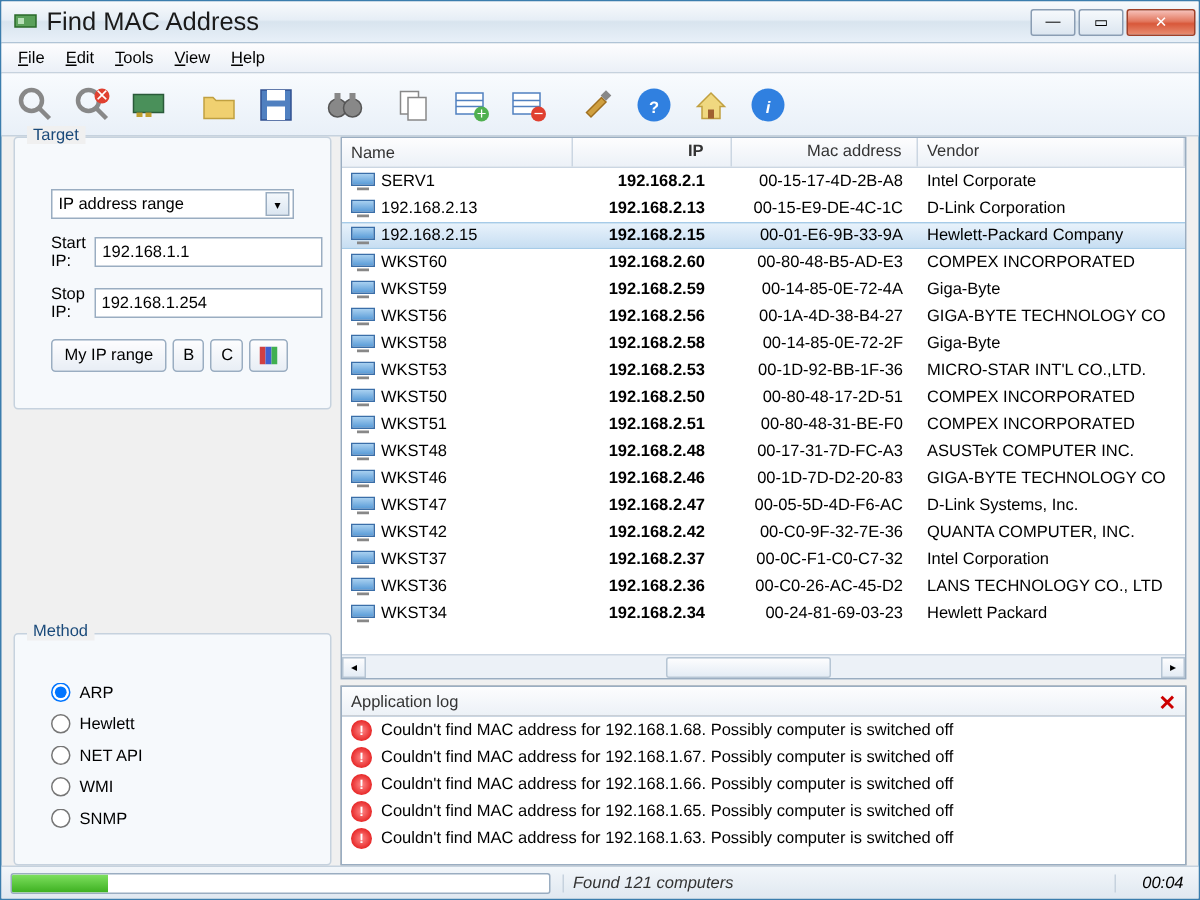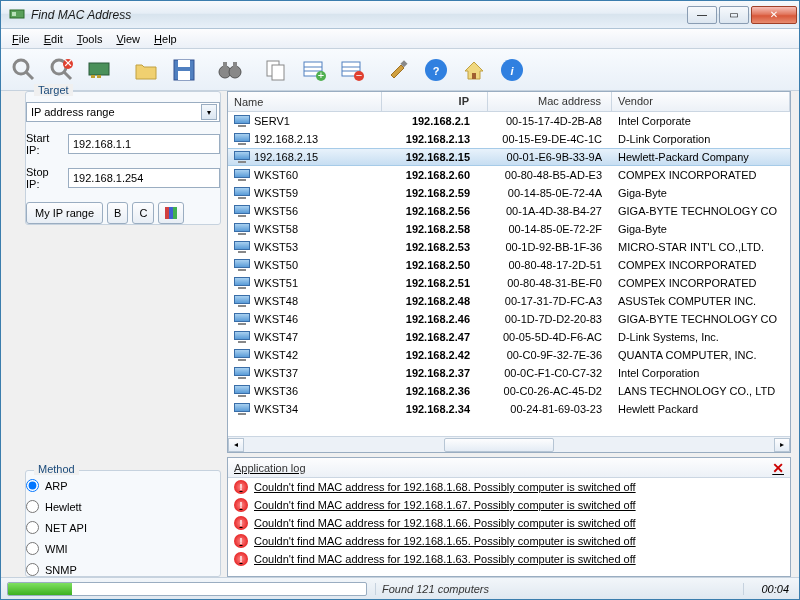--- a/index.html
+++ b/index.html
@@ -1,32 +1,32 @@
 <!DOCTYPE html>
 <html><head>
 <meta charset="utf-8">
 <style>
 * { box-sizing: border-box; margin: 0; padding: 0; font-family: "Segoe UI", Tahoma, sans-serif; font-size: 11px; }
 body { background: #d8e6f2; overflow: hidden; width: 800px; height: 600px; }
 .window { width: 800px; height: 600px; background: #f0f0f0; border: 1px solid #3b7dad; position: relative; }
 .titlebar { height: 28px; background: linear-gradient(#f8fafc, #e6eef6 45%, #d8e4ee 50%, #e8f0f8); display: flex; align-items: center; padding-left: 8px; border-bottom: 1px solid #b0c4d6; }
 .titlebar .icon { width: 16px; height: 16px; margin-right: 6px; }
-.titlebar .title { flex: 1; font-size: 12px; color: #1a1a1a; font-style: italic; }
+.titlebar .title { flex: 1; font-size: 17px; color: #1a1a1a; }
 .titlebar .winbtns { display: flex; }
 .titlebar .winbtn { width: 30px; height: 18px; margin-right: 2px; border: 1px solid #8a9db3; border-radius: 2px; background: linear-gradient(#f6f9fc,#dce6f0); display: flex; align-items: center; justify-content: center; font-size: 10px; cursor: pointer; }
 .titlebar .winbtn.close { width: 46px; background: linear-gradient(#f6c0b8,#e2785f 45%,#d8583a 55%,#e88c70); color: #fff; border-color: #a04028; }
 .menubar { height: 20px; background: linear-gradient(#fdfdfe,#ebf0f7); display: flex; align-items: center; padding-left: 4px; border-bottom: 1px solid #c6d2de; }
 .menubar .menuitem { padding: 2px 7px; cursor: pointer; }
 .menubar .menuitem u { text-decoration: underline; }
 .toolbar { height: 42px; background: linear-gradient(#f8fbfe,#e9f0f8); border-bottom: 1px solid #c6d2de; display: flex; align-items: center; padding: 0 6px; gap: 4px; }
 .toolbtn { width: 34px; height: 34px; display: flex; align-items: center; justify-content: center; border-radius: 3px; cursor: pointer; }
 .toolsep { width: 4px; }
 .content { position: absolute; top: 90px; bottom: 22px; left: 8px; right: 8px; display: flex; gap: 6px; }
 .leftpanel { width: 212px; display: flex; flex-direction: column; gap: 6px; }
-.groupbox { border: 1px solid #c6d2de; border-radius: 3px; padding: 0; background: #f6f9fc; position: relative; margin-left: 16px; }
+.groupbox { border: 1px solid #c6d2de; border-radius: 3px; padding: 24px; background: #f6f9fc; position: relative; }
 .groupbox > .glabel { position: absolute; top: -8px; left: 8px; background: #f0f0f0; padding: 0 4px; color: #1a4a7a; }
 .formrow { display: flex; align-items: center; margin-top: 10px; gap: 6px; }
 .formrow label { width: 46px; }
 .formrow input[type=text], .combo { flex: 1; height: 20px; border: 1px solid #9aadc1; padding: 0 4px; background: #fff; }
 .combo { display: flex; align-items: center; justify-content: space-between; padding-right: 2px; cursor: pointer; }
 .combo .dd { width: 16px; height: 16px; background: linear-gradient(#f4f8fc,#dbe6f1); border: 1px solid #9aadc1; display:flex;align-items:center;justify-content:center; font-size:8px; }
 .btnrow { display: flex; gap: 4px; margin-top: 12px; }
 .btn { height: 22px; border: 1px solid #9aadc1; background: linear-gradient(#fdfdfe,#e8eef5); border-radius: 3px; padding: 0 8px; cursor: pointer; font-size: 11px; }
 .btn.sm { padding: 0 6px; }
 .radio-list { display: flex; flex-direction: column; gap: 8px; margin-top: 8px; justify-content: center; }
@@ -40,21 +40,21 @@
 .row.selected { background: linear-gradient(#e8f2fb,#c7def2); border-top:1px solid #a6cbe8; border-bottom:1px solid #a6cbe8; }
 .row .cell { padding: 0 6px; overflow: hidden; text-overflow: ellipsis; }
 .col-name { width: 154px; display:flex; align-items:center; gap:4px; }
 .col-ip { width: 106px; text-align: right; padding-right: 18px !important; font-weight: bold; }
 .col-mac { width: 124px; text-align: right; padding-right: 10px !important; }
 .col-vendor { flex: 1; }
 .listhead .col-ip, .listhead .col-mac { text-align: right; }
 .hscroll { height: 16px; background: #ecf1f7; border-top:1px solid #cbd6e2; display:flex; align-items:center; }
 .hscroll .arrow { width:16px; height:14px; border:1px solid #b6c5d4; background:linear-gradient(#fdfdfe,#e4ecf5); display:flex;align-items:center;justify-content:center;font-size:8px; }
 .hscroll .thumb { width:110px; height:14px; margin-left:200px; border:1px solid #b6c5d4; background:linear-gradient(#fdfdfe,#e4ecf5); border-radius:2px; }
-.logbox { height: 120px; border: 1px solid #9aadc1; background: #a3a3a3; display: flex; flex-direction: column; text-decoration: underline; }
+.logbox { height: 120px; border: 1px solid #9aadc1; background: #a3a3a3; display: flex; flex-direction: column; }
 .loghead { height: 20px; display:flex; align-items:center; padding: 0 6px; border-bottom: 1px solid #cbd6e2; background: linear-gradient(#fdfdfe,#ecf1f7); }
 .loghead .lt { flex: 1; color: #333; }
 .loghead .close { color: #c00; font-weight: bold; cursor: pointer; font-size: 14px; }
 .logbody { flex: 1; overflow-y: scroll; background: #fff; }
 .logrow { display: flex; align-items: center; gap: 6px; height: 18px; padding: 0 6px; }
 .erricon { width: 14px; height: 14px; border-radius: 50%; background: radial-gradient(#f88,#d00); display:flex;align-items:center;justify-content:center; color:#fff; font-size:9px; font-weight:bold; }
 .statusbar { position: absolute; bottom: 0; left: 0; right: 0; height: 22px; background: linear-gradient(#f2f6fa,#e0e8f0); border-top: 1px solid #c6d2de; display: flex; align-items: center; padding: 0 6px; gap: 8px; font-style: italic; }
 .progress { width: 360px; height: 14px; border: 1px solid #9aadc1; background: #fff; border-radius: 2px; overflow: hidden; }
 .progress .fill { height: 100%; width: 18%; background: linear-gradient(#7ee060,#3db020); }
 .statusbar .stxt { flex: 1; color: #333; text-align:left; padding-left: 6px; border-left:1px solid #c6d2de; }

